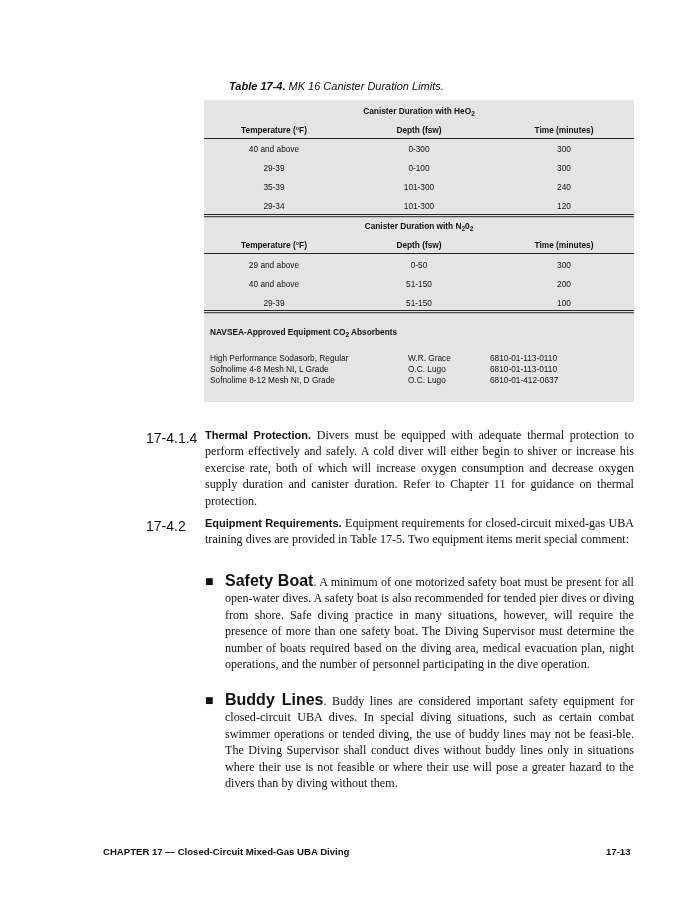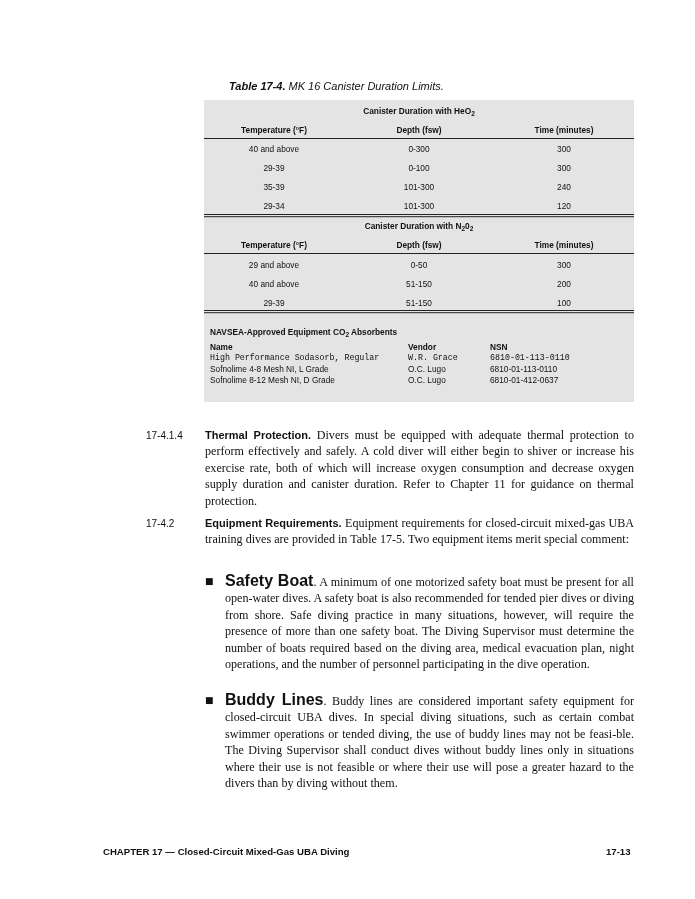--- a/index.html
+++ b/index.html
@@ -20,21 +20,21 @@
     .rule.double { height: 1.2px; box-shadow: 0 2.2px 0 #222; }
     sub { font-size: 6.5px; vertical-align: -2px; line-height: 0; }
 
     .abs-title { position: absolute; left: 6px; top: 227px; font-family: "Liberation Sans", sans-serif; font-size: 8.3px; font-weight: bold; }
     .abs-row { position: absolute; left: 6px; width: 420px; height: 12px; font-family: "Liberation Sans", sans-serif; font-size: 8.3px; }
     .abs-row.head { font-weight: bold; }
     .ac1 { position: absolute; left: 0; }
     .ac2 { position: absolute; left: 198px; }
     .ac3 { position: absolute; left: 280px; }
 
-    .sec-num { position: absolute; left: 146px; font-family: "Liberation Sans", sans-serif; font-size: 10px; }
+    .sec-num { position: absolute; left: 146px; font-family: "Liberation Sans", sans-serif; font-size: 14px; }
     .para { position: absolute; left: 205px; width: 429px; font-family: "Liberation Serif", serif; font-size: 12.1px; line-height: 16.4px; text-align: justify; }
     .para .lead { font-family: "Liberation Sans", sans-serif; font-weight: bold; font-size: 11px; }
     .bullet { position: absolute; left: 205px; font-size: 9px; font-family: "DejaVu Sans", sans-serif; }
     .bpara { position: absolute; left: 225px; width: 409px; font-family: "Liberation Serif", serif; font-size: 12.1px; line-height: 16.4px; text-align: justify; }
     .bpara .lead { font-family: "Liberation Sans", sans-serif; font-weight: bold; font-size: 16px; }
 
     .footer-left { position: absolute; left: 103px; top: 846px; font-family: "Liberation Sans", sans-serif; font-weight: bold; font-size: 9.6px; }
     .footer-right { position: absolute; left: 606px; top: 846px; font-family: "Liberation Sans", sans-serif; font-weight: bold; font-size: 9.6px; }
   </style>
 </head>
@@ -94,26 +94,21 @@
     <span class="cell c3">200</span>
   </div>
   <div class="data-row" style="top:198px;">
     <span class="cell c1">29-39</span>
     <span class="cell c2">51-150</span>
     <span class="cell c3">100</span>
   </div>
   <div class="rule double" style="top:210px;"></div>
 
   <div class="abs-title"><span>NAVSEA-Approved Equipment CO</span><sub>2</sub><span> Absorbents</span></div>
-  <div class="abs-row head" style="top:242px;">
-    <span class="ac1">Name</span>
-    <span class="ac2">Vendor</span>
-    <span class="ac3">NSN</span>
-  </div>
-  <div class="abs-row" style="top:253px;font-family:Liberation Mono, monospace;">
+  <div class="abs-row" style="top:253px;">
     <span class="ac1">High Performance Sodasorb, Regular</span>
     <span class="ac2">W.R. Grace</span>
     <span class="ac3">6810-01-113-0110</span>
   </div>
   <div class="abs-row" style="top:264px;">
     <span class="ac1">Sofnolime 4-8 Mesh NI, L Grade</span>
     <span class="ac2">O.C. Lugo</span>
     <span class="ac3">6810-01-113-0110</span>
   </div>
   <div class="abs-row" style="top:275px;">

